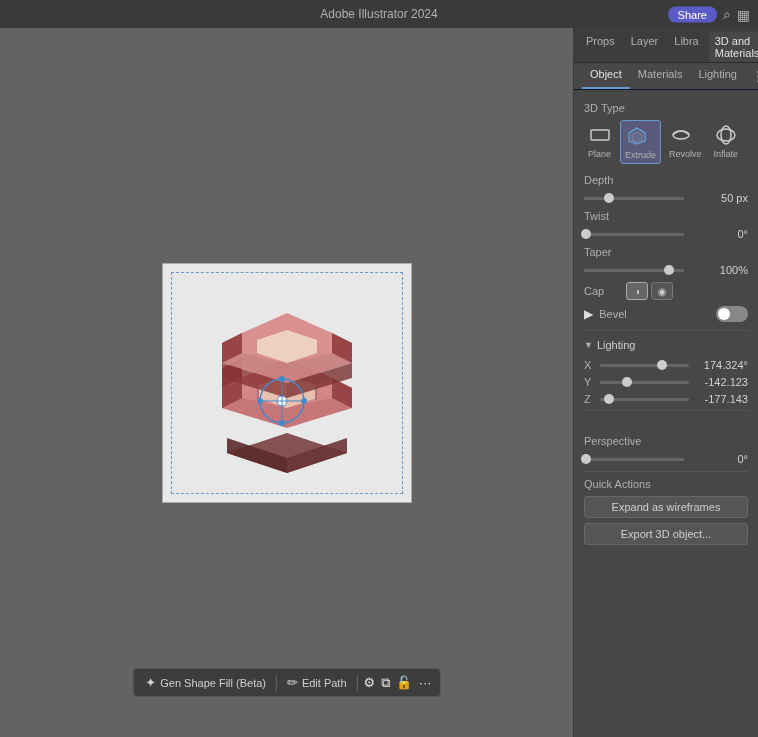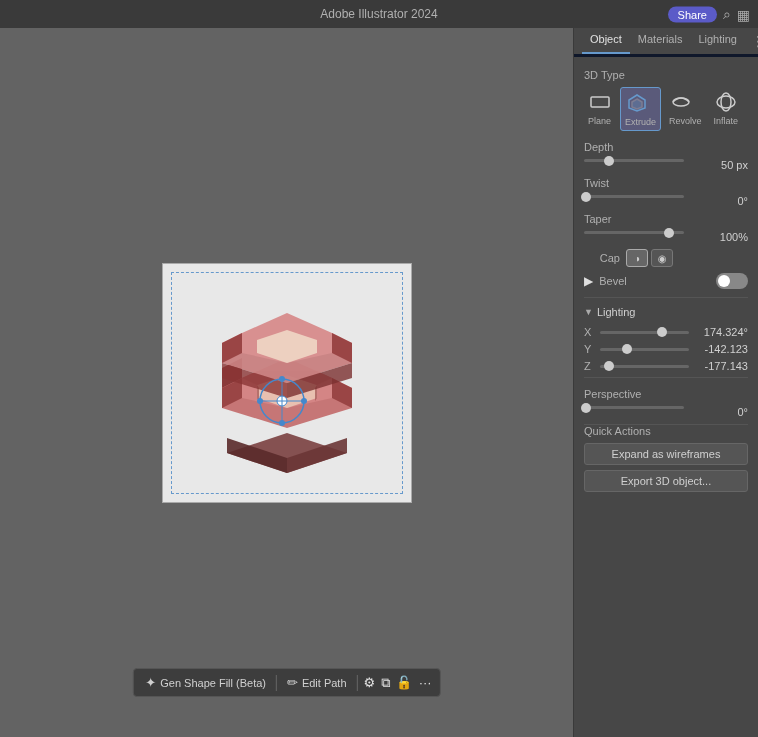--- a/index.html
+++ b/index.html
@@ -155,21 +155,21 @@
     }
     .panel-top-tab.active {
       background: #474747;
       color: #e0e0e0;
     }
 
     
     .panel-sub-tabs {
       display: flex;
       background: #474747;
-      border-bottom: 3px solid #0f172a;
+      border-bottom: 1px solid #0f172a;
       padding: 0 8px;
     }
     .panel-sub-tab {
       color: #b0b0b0;
       font-size: 11px;
       padding: 5px 8px;
       cursor: pointer;
       border-bottom: 2px solid transparent;
     }
     .panel-sub-tab.active {
@@ -221,21 +221,21 @@
       height: 24px;
     }
     .type-icon-label {
       font-size: 9px;
       color: #b0b0b0;
     }
 
     
     .slider-row {
       display: flex;
-      align-items: flex-start;
+      align-items: center;
       gap: 24px;
       margin-bottom: 6px;
     }
     .slider-track {
       flex: 1;
       height: 3px;
       background: #666;
       border-radius: 2px;
       position: relative;
     }
@@ -255,21 +255,20 @@
       min-width: 40px;
       text-align: right;
     }
 
     
     .cap-row {
       display: flex;
       align-items: center;
       gap: 6px;
       margin-bottom: 6px;
-      text-align: right;
     }
     .cap-label {
       color: #b0b0b0;
       font-size: 11px;
       min-width: 36px;
     }
     .cap-btns {
       display: flex;
       gap: 3px;
     }
@@ -397,27 +396,28 @@
     .xyz-value {
       color: #d0d0d0;
       font-size: 11px;
       min-width: 55px;
       text-align: right;
     }
 
     
     .perspective-section {
       border-top: 1px solid #555;
-      padding-top: 6px;
+      padding-top: 20px;
       margin-top: 4px;
     }
 
     
     .quick-actions-section {
       border-top: 1px solid #555;
+      padding-top: 6px;
       margin-top: 4px;
     }
     .quick-actions-label {
       color: #b0b0b0;
       font-size: 11px;
       margin-bottom: 6px;
     }
     .action-btn {
       background: #555;
       border: 1px solid #666;
@@ -517,20 +517,26 @@
       <div class="toolbar-divider"></div>
       <span class="toolbar-icon">⚙</span>
       <span class="toolbar-icon">⧉</span>
       <span class="toolbar-icon">🔓</span>
       <span class="toolbar-icon">···</span>
     </div>
   </div>
 
   <div class="right-panel">
 
+    <div class="panel-top-tabs">
+      <span class="panel-top-tab">Props</span>
+      <span class="panel-top-tab">Layer</span>
+      <span class="panel-top-tab">Libra</span>
+      <span class="panel-top-tab active">3D and Materials</span>
+    </div>
 
     <div class="panel-sub-tabs">
       <span class="panel-sub-tab active">Object</span>
       <span class="panel-sub-tab">Materials</span>
       <span class="panel-sub-tab">Lighting</span>
       <span class="panel-sub-tab-icon">⋮</span>
     </div>
 
     <div class="panel-content">
 

